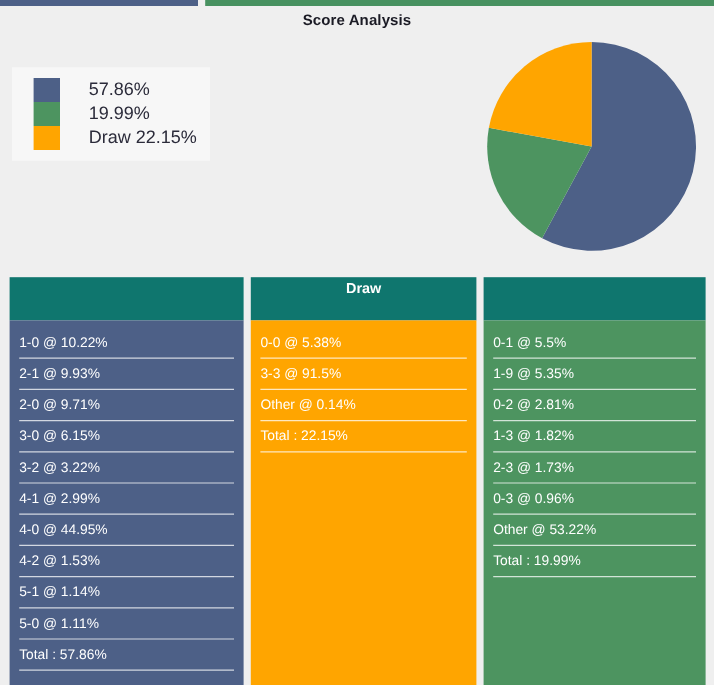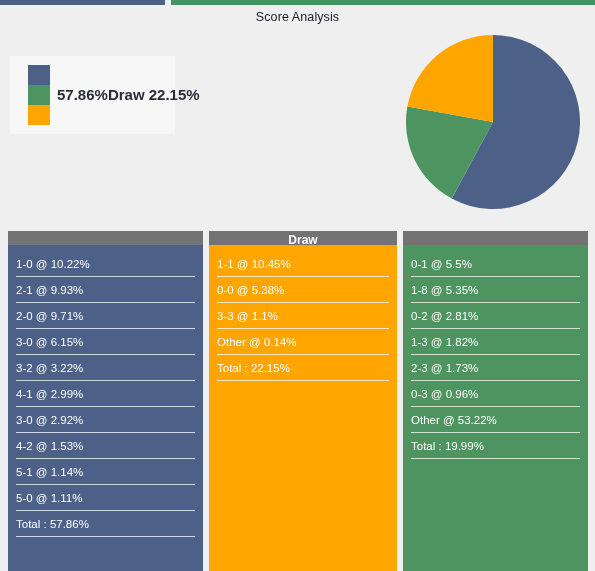--- a/index.html
+++ b/index.html
@@ -41,21 +41,21 @@
   }
 
   
   #chart-title {
     position: absolute;
     top: 10px;
     left: 0;
     width: 595px;
     text-align: center;
     font-size: 12.5px;
-    font-weight: normal;
+    font-weight: bold;
     color: #1b1b25;
     letter-spacing: 0.1px;
   }
 
   
   #legend {
     position: absolute;
     left: 10px;
     top: 56px;
     width: 165px;
@@ -65,24 +65,23 @@
     align-items: center;
   }
   #legend .swatches {
     width: 22px;
     margin-left: 18px;
     display: flex;
     flex-direction: column;
   }
   #legend .swatch { width: 22px; height: 20px; }
   #legend .labels {
-    margin-left: 7px;
-    display: flex;
-    flex-direction: row;
-    font-weight: bold;
+    margin-left: 24px;
+    display: flex;
+    flex-direction: column;
   }
   #legend .legend-label {
     height: 20px;
     line-height: 20px;
     font-size: 15px;
     color: #2b2b3a;
     white-space: nowrap;
   }
 
   
@@ -103,22 +102,22 @@
     width: 580px;
     display: flex;
     gap: 6px;
   }
   .col { display: flex; flex-direction: column; }
   .col-home { width: 195px; }
   .col-draw { width: 188px; }
   .col-away { width: 185px; }
 
   .col-header {
-    height: 14px;
-    background: #737373;
+    height: 36px;
+    background: #0f766e;
     color: #ffffff;
     font-size: 12px;
     font-weight: bold;
     line-height: 19px;
     text-align: center;
   }
   .col-body {
     padding: 6px 8px 10px 8px;
     min-height: 332px;
   }
@@ -149,20 +148,21 @@
 <div id="chart-title">Score Analysis</div>
 
 <div id="legend">
   <div class="swatches">
     <div class="swatch" style="background:#4d6087"></div>
     <div class="swatch" style="background:#4d9460"></div>
     <div class="swatch" style="background:#FFA500"></div>
   </div>
   <div class="labels">
     <div class="legend-label">57.86%</div>
+    <div class="legend-label">19.99%</div>
     <div class="legend-label">Draw 22.15%</div>
   </div>
 </div>
 
 <div id="pie-wrap">
   <svg width="176" height="176" viewBox="0 0 176 176">
     <g id="pie-slices">
         <path d="M 88 88 L 88.00 1.00 A 87 87 0 1 1 46.76 164.60 Z" fill="#4d6087"></path>
         <path d="M 88 88 L 46.76 164.60 A 87 87 0 0 1 2.39 72.50 Z" fill="#4d9460"></path>
         <path d="M 88 88 L 2.39 72.50 A 87 87 0 0 1 88.00 1.00 Z" fill="#FFA500"></path>
@@ -173,42 +173,41 @@
 <div id="columns">
   <div class="col col-home">
     <div class="col-header"></div>
     <div class="col-body">
         <div class="row">1-0 @ 10.22%</div>
         <div class="row">2-1 @ 9.93%</div>
         <div class="row">2-0 @ 9.71%</div>
         <div class="row">3-0 @ 6.15%</div>
         <div class="row">3-2 @ 3.22%</div>
         <div class="row">4-1 @ 2.99%</div>
-        <div class="row">3-0 @ 2.92%</div>
+        <div class="row">4-0 @ 44.95%</div>
         <div class="row">4-2 @ 1.53%</div>
         <div class="row">5-1 @ 1.14%</div>
         <div class="row">5-0 @ 1.11%</div>
         <div class="row">Total : 57.86%</div>
       </div>
   </div>
   <div class="col col-draw">
     <div class="col-header">Draw</div>
     <div class="col-body">
-        <div class="row">1-1 @ 10.45%</div>
         <div class="row">0-0 @ 5.38%</div>
-        <div class="row">3-3 @ 1.1%</div>
+        <div class="row">3-3 @ 91.5%</div>
         <div class="row">Other @ 0.14%</div>
         <div class="row">Total : 22.15%</div>
       </div>
   </div>
   <div class="col col-away">
     <div class="col-header"></div>
     <div class="col-body">
         <div class="row">0-1 @ 5.5%</div>
-        <div class="row">1-8 @ 5.35%</div>
+        <div class="row">1-9 @ 5.35%</div>
         <div class="row">0-2 @ 2.81%</div>
         <div class="row">1-3 @ 1.82%</div>
         <div class="row">2-3 @ 1.73%</div>
         <div class="row">0-3 @ 0.96%</div>
         <div class="row">Other @ 53.22%</div>
         <div class="row">Total : 19.99%</div>
       </div>
   </div>
 </div>
 

